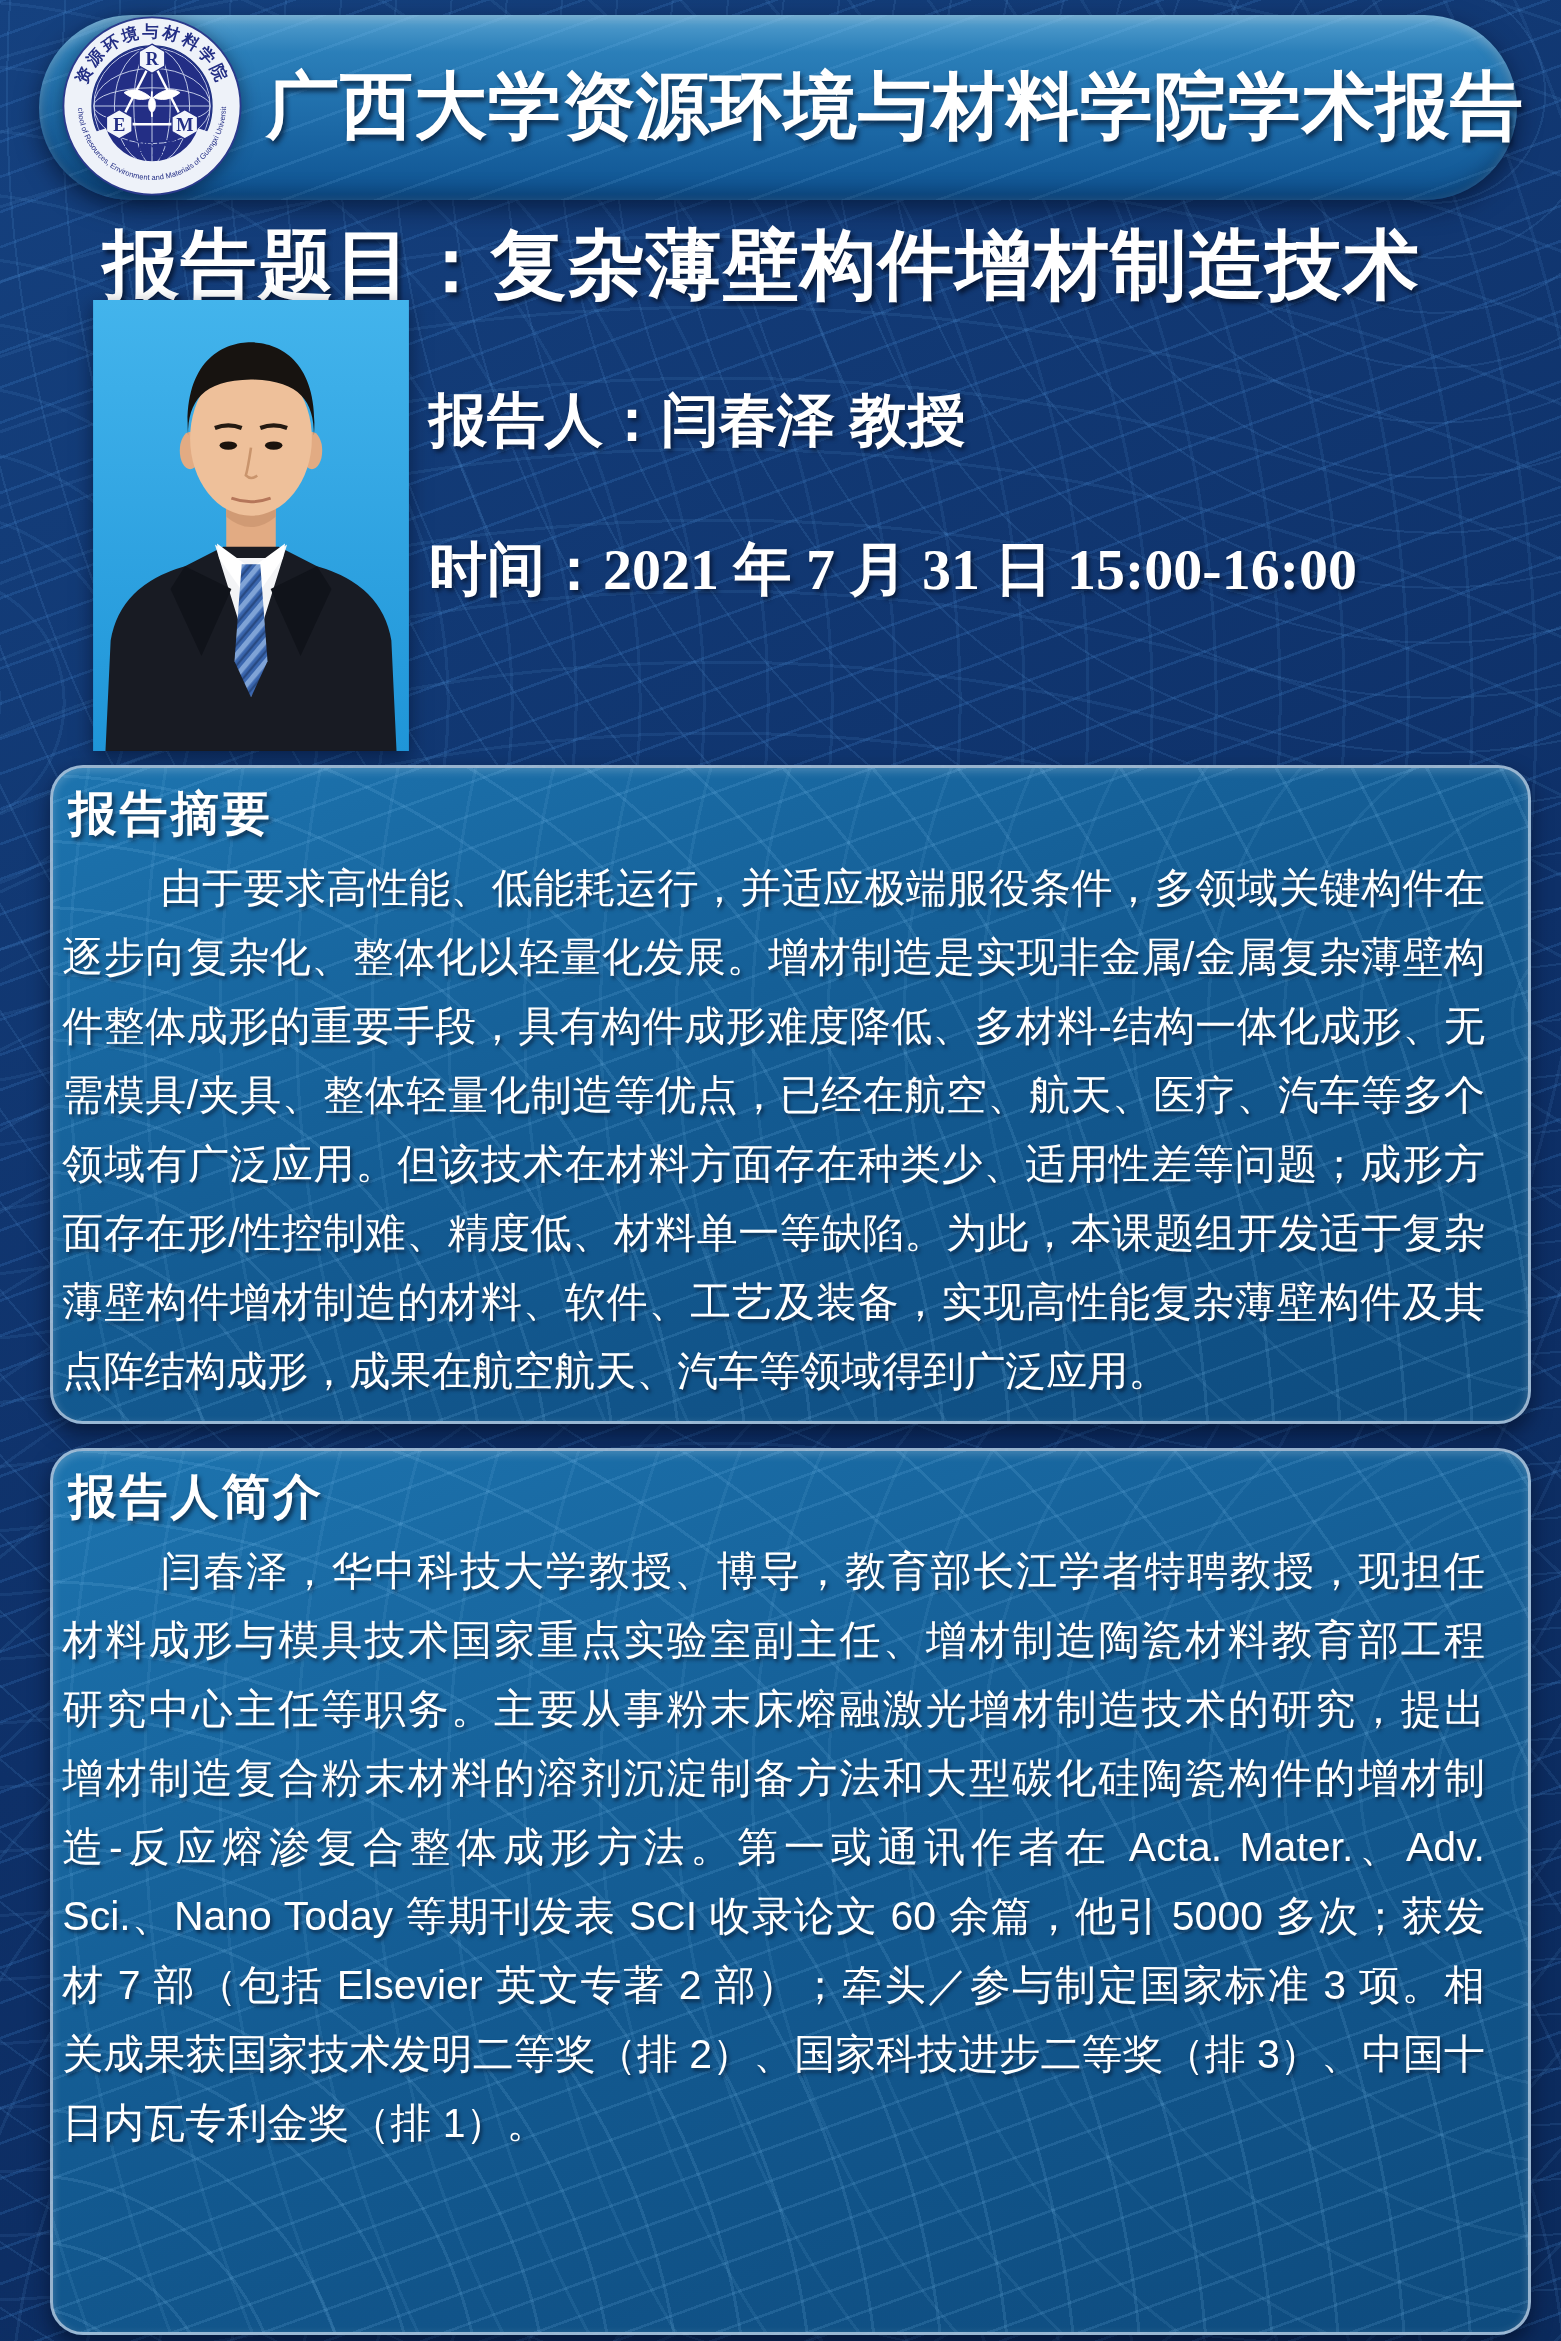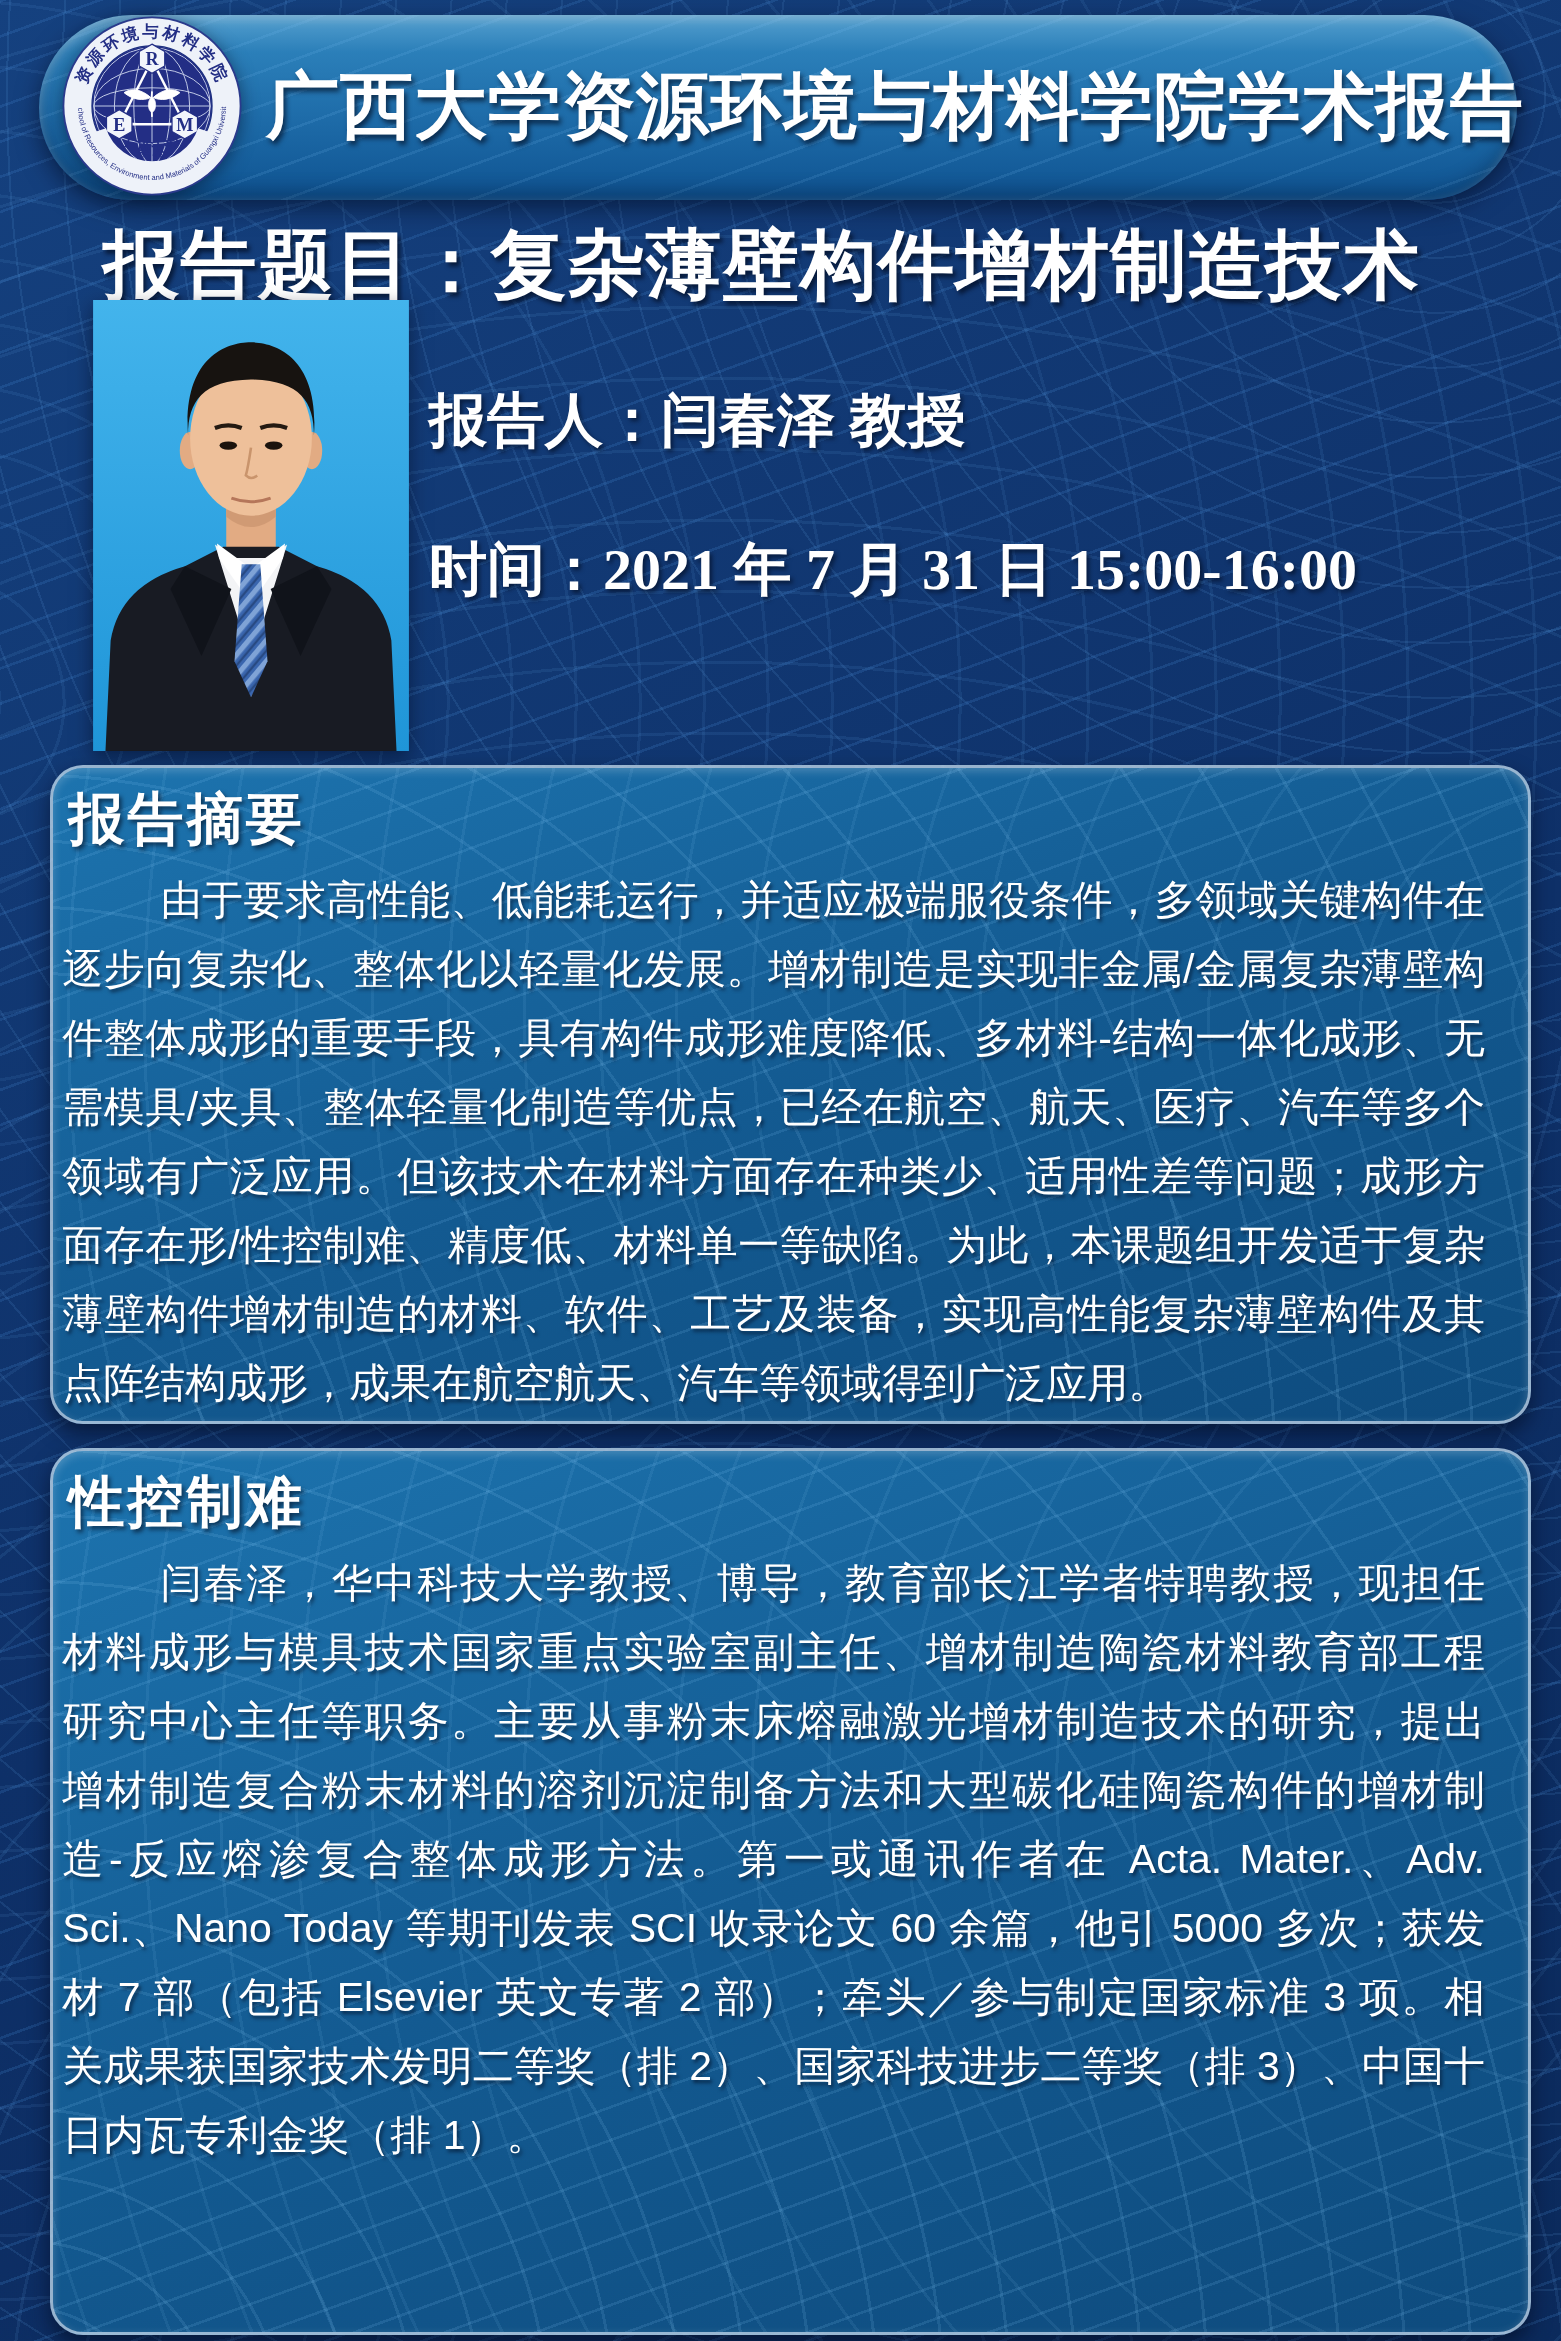--- a/index.html
+++ b/index.html
@@ -54,21 +54,21 @@
       repeating-linear-gradient(160deg, rgba(130,200,250,.14) 0 2.6px, transparent 2.6px 31px),
       repeating-radial-gradient(circle at -2% 112%, transparent 0 63px, rgba(140,205,250,.13) 63px 66px),
       repeating-radial-gradient(circle at 104% 38%, transparent 0 73px, rgba(140,205,250,.09) 73px 76px),
       linear-gradient(160deg,#1d74af 0%, var(--panel-bg) 50%, #0e4b7e 100%);
     box-shadow:0 9.3px 20.7px rgba(2,8,25,.55), inset 0 3.1px 9.3px rgba(255,255,255,.22);
     padding:12.4px 43px 12.4px 9.3px;
   }
   .panel.abstract{top:765px;height:659px;}
   .panel.bio{top:1448px;height:887px;}
   .panel h2{
-    margin:2.1px 0 7.2px 6.2px;font-size:56px;font-weight:bold;letter-spacing:3.1px;
+    margin:2.1px 0 7.2px 6.2px;font-size:48px;font-weight:bold;letter-spacing:3.1px;
     text-shadow:2.6px 3.1px 4.6px rgba(0,8,25,.6);
   }
   .para{font-size:41px;line-height:69px;text-shadow:2.1px 2.6px 3.6px rgba(0,8,25,.55);}
   .tline{text-align:justify;text-align-last:justify;text-justify:inter-character;}
   .tline.first{text-indent:2.4em;font-family:Liberation Serif, serif;}
   .tline.last{text-align-last:left;}
 </style>
 </head>
 <body>
 
@@ -197,21 +197,21 @@
       <div class="tline">件整体成形的重要手段，具有构件成形难度降低、多材料-结构一体化成形、无</div>
       <div class="tline">需模具/夹具、整体轻量化制造等优点，已经在航空、航天、医疗、汽车等多个</div>
       <div class="tline">领域有广泛应用。但该技术在材料方面存在种类少、适用性差等问题；成形方</div>
       <div class="tline">面存在形/性控制难、精度低、材料单一等缺陷。为此，本课题组开发适于复杂</div>
       <div class="tline">薄壁构件增材制造的材料、软件、工艺及装备，实现高性能复杂薄壁构件及其</div>
       <div class="tline last">点阵结构成形，成果在航空航天、汽车等领域得到广泛应用。</div>
     </div>
 </section>
 
 <section class="panel bio">
-  <h2>性控制难</h2>
+  <h2>报告人简介</h2>
   <div class="para">
       <div class="tline first">闫春泽，华中科技大学教授、博导，教育部长江学者特聘教授，现担任</div>
       <div class="tline">材料成形与模具技术国家重点实验室副主任、增材制造陶瓷材料教育部工程</div>
       <div class="tline">研究中心主任等职务。主要从事粉末床熔融激光增材制造技术的研究，提出</div>
       <div class="tline">增材制造复合粉末材料的溶剂沉淀制备方法和大型碳化硅陶瓷构件的增材制</div>
       <div class="tline">造-反应熔渗复合整体成形方法。第一或通讯作者在 Acta. Mater.、Adv.</div>
       <div class="tline">Sci.、Nano Today 等期刊发表 SCI 收录论文 60 余篇，他引 5000 多次；获发</div>
       <div class="tline">材 7 部（包括 Elsevier 英文专著 2 部）；牵头／参与制定国家标准 3 项。相</div>
       <div class="tline">关成果获国家技术发明二等奖（排 2）、国家科技进步二等奖（排 3）、中国十</div>
       <div class="tline last">日内瓦专利金奖（排 1）。</div>

